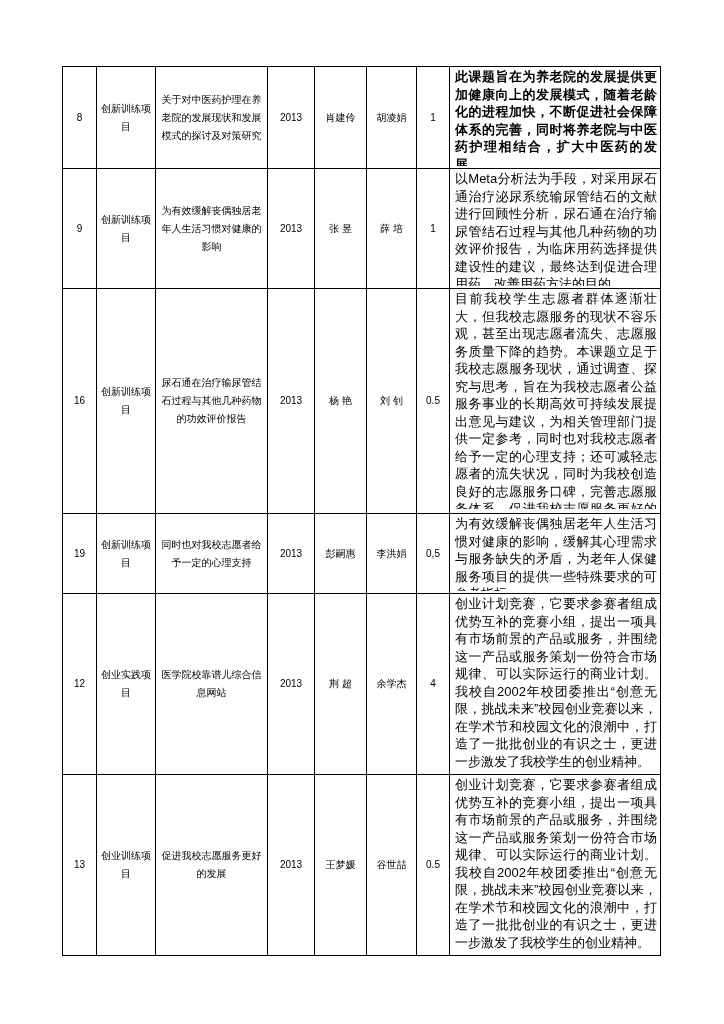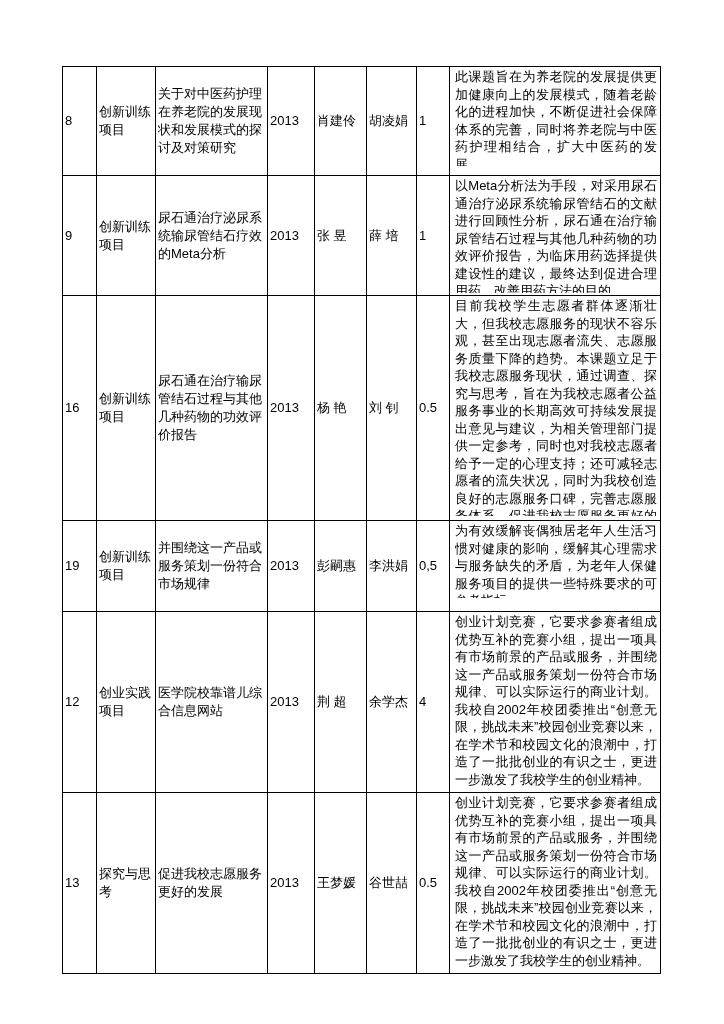--- a/index.html
+++ b/index.html
@@ -9,31 +9,31 @@
     color:#000000;
   }
   .page { position:relative; width:724px; height:1024px; background:#ffffff; overflow:hidden; }
   table.tbl {
     position:absolute; left:62px; top:66px;
     width:598px; border-collapse:collapse; table-layout:fixed;
     background:#ffffff;
   }
   .tbl td {
     border:1.5px solid #000000;
-    vertical-align:middle;
-    font-size:13px; line-height:18px;
+    text-align:center; vertical-align:middle;
+    font-size:10px; line-height:18px;
     padding:18px 2px; overflow:hidden;
   }
   .tbl td.desc {
     text-align:justify; vertical-align:top;
     padding:1px 3px 1px 5px;
     font-size:13px; line-height:17.5px;
   }
   .clip { overflow:hidden; }
-  tr.r0 { height:102px; } .r0 .clip { height:98px; }
+  tr.r0 { height:102px; } .r0 .clip { height:98px;font-weight:bold; }
   tr.r1 { height:120px; } .r1 .clip { height:116px; }
   tr.r2 { height:225px; } .r2 .clip { height:219px; }
   tr.r3 { height:80px;  } .r3 .clip { height:76px;  }
   tr.r4 { height:181px; } .r4 .clip { height:177px; }
   tr.r5 { height:181px; } .r5 .clip { height:177px; }
 </style>
 </head>
 <body>
 
 <div class="page">
@@ -57,21 +57,21 @@
         <td>肖建伶</td>
         <td>胡凌娟</td>
         <td>1</td>
         <td class="desc">
             <div class="clip">此课题旨在为养老院的发展提供更加健康向上的发展模式，随着老龄化的进程加快，不断促进社会保障体系的完善，同时将养老院与中医药护理相结合，扩大中医药的发展。</div>
           </td>
       </tr>
       <tr class="r1">
         <td>9</td>
         <td>创新训练项目</td>
-        <td>尿石通治疗泌尿系统输尿管结石疗效的Meta分析</td>
+        <td>为有效缓解丧偶独居老年人生活习惯对健康的影响</td>
         <td>2013</td>
         <td>张 昱</td>
         <td>薛 培</td>
         <td>1</td>
         <td class="desc">
             <div class="clip">以Meta分析法为手段，对采用尿石通治疗泌尿系统输尿管结石的文献进行回顾性分析，尿石通在治疗输尿管结石过程与其他几种药物的功效评价报告，为临床用药选择提供建设性的建议，最终达到促进合理用药、改善用药方法的目的。</div>
           </td>
       </tr>
       <tr class="r2">
         <td>16</td>
@@ -81,21 +81,21 @@
         <td>杨 艳</td>
         <td>刘 钊</td>
         <td>0.5</td>
         <td class="desc">
             <div class="clip">目前我校学生志愿者群体逐渐壮大，但我校志愿服务的现状不容乐观，甚至出现志愿者流失、志愿服务质量下降的趋势。本课题立足于我校志愿服务现状，通过调查、探究与思考，旨在为我校志愿者公益服务事业的长期高效可持续发展提出意见与建议，为相关管理部门提供一定参考，同时也对我校志愿者给予一定的心理支持；还可减轻志愿者的流失状况，同时为我校创造良好的志愿服务口碑，完善志愿服务体系，促进我校志愿服务更好的发展</div>
           </td>
       </tr>
       <tr class="r3">
         <td>19</td>
         <td>创新训练项目</td>
-        <td>并围绕这一产品或服务策划一份符合市场规律</td>
+        <td>同时也对我校志愿者给予一定的心理支持</td>
         <td>2013</td>
         <td>彭嗣惠</td>
         <td>李洪娟</td>
         <td>0,5</td>
         <td class="desc">
             <div class="clip">为有效缓解丧偶独居老年人生活习惯对健康的影响，缓解其心理需求与服务缺失的矛盾，为老年人保健服务项目的提供一些特殊要求的可参考指标</div>
           </td>
       </tr>
       <tr class="r4">
         <td>12</td>
@@ -104,21 +104,21 @@
         <td>2013</td>
         <td>荆 超</td>
         <td>余学杰</td>
         <td>4</td>
         <td class="desc">
             <div class="clip">创业计划竞赛，它要求参赛者组成优势互补的竞赛小组，提出一项具有市场前景的产品或服务，并围绕这一产品或服务策划一份符合市场规律、可以实际运行的商业计划。我校自2002年校团委推出“创意无限，挑战未来”校园创业竞赛以来，在学术节和校园文化的浪潮中，打造了一批批创业的有识之士，更进一步激发了我校学生的创业精神。</div>
           </td>
       </tr>
       <tr class="r5">
         <td>13</td>
-        <td>探究与思考</td>
+        <td>创业训练项目</td>
         <td>促进我校志愿服务更好的发展</td>
         <td>2013</td>
         <td>王梦媛</td>
         <td>谷世喆</td>
         <td>0.5</td>
         <td class="desc">
             <div class="clip">创业计划竞赛，它要求参赛者组成优势互补的竞赛小组，提出一项具有市场前景的产品或服务，并围绕这一产品或服务策划一份符合市场规律、可以实际运行的商业计划。我校自2002年校团委推出“创意无限，挑战未来”校园创业竞赛以来，在学术节和校园文化的浪潮中，打造了一批批创业的有识之士，更进一步激发了我校学生的创业精神。</div>
           </td>
       </tr>
     </tbody>

